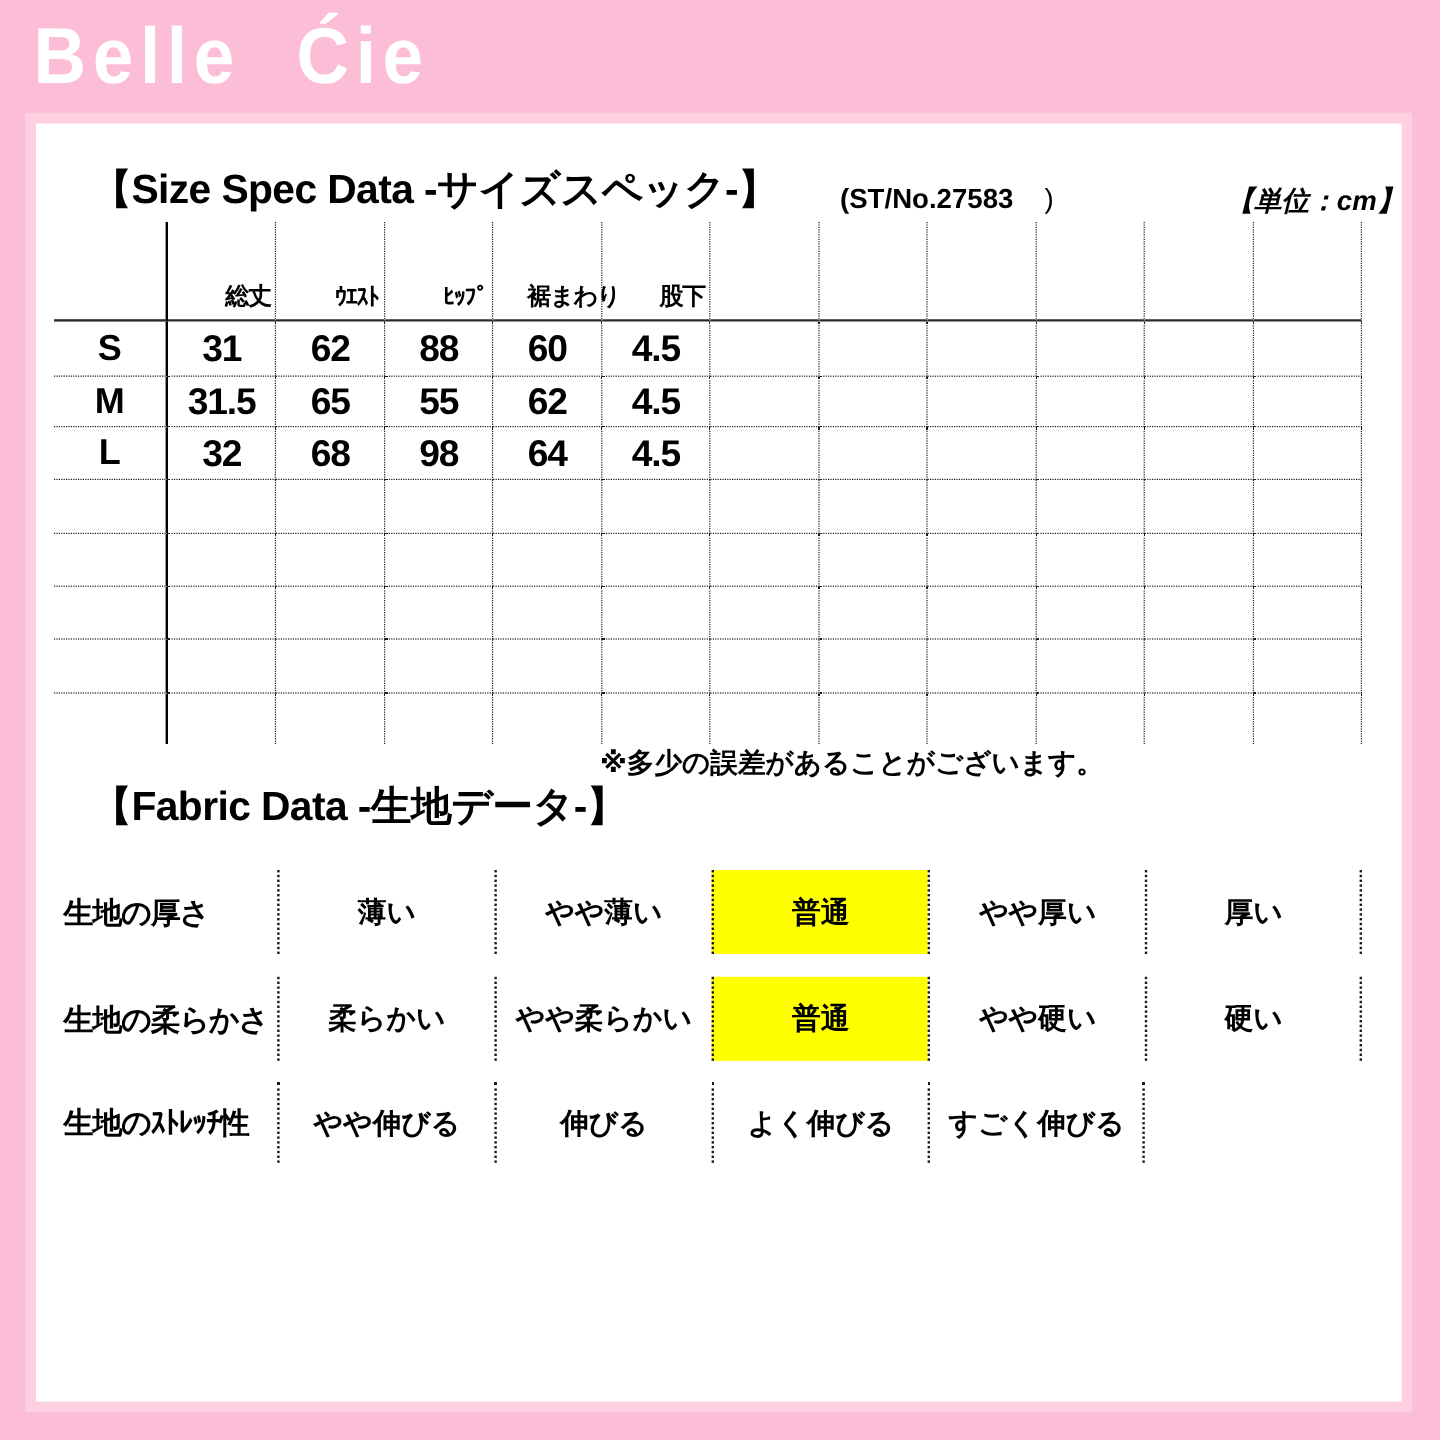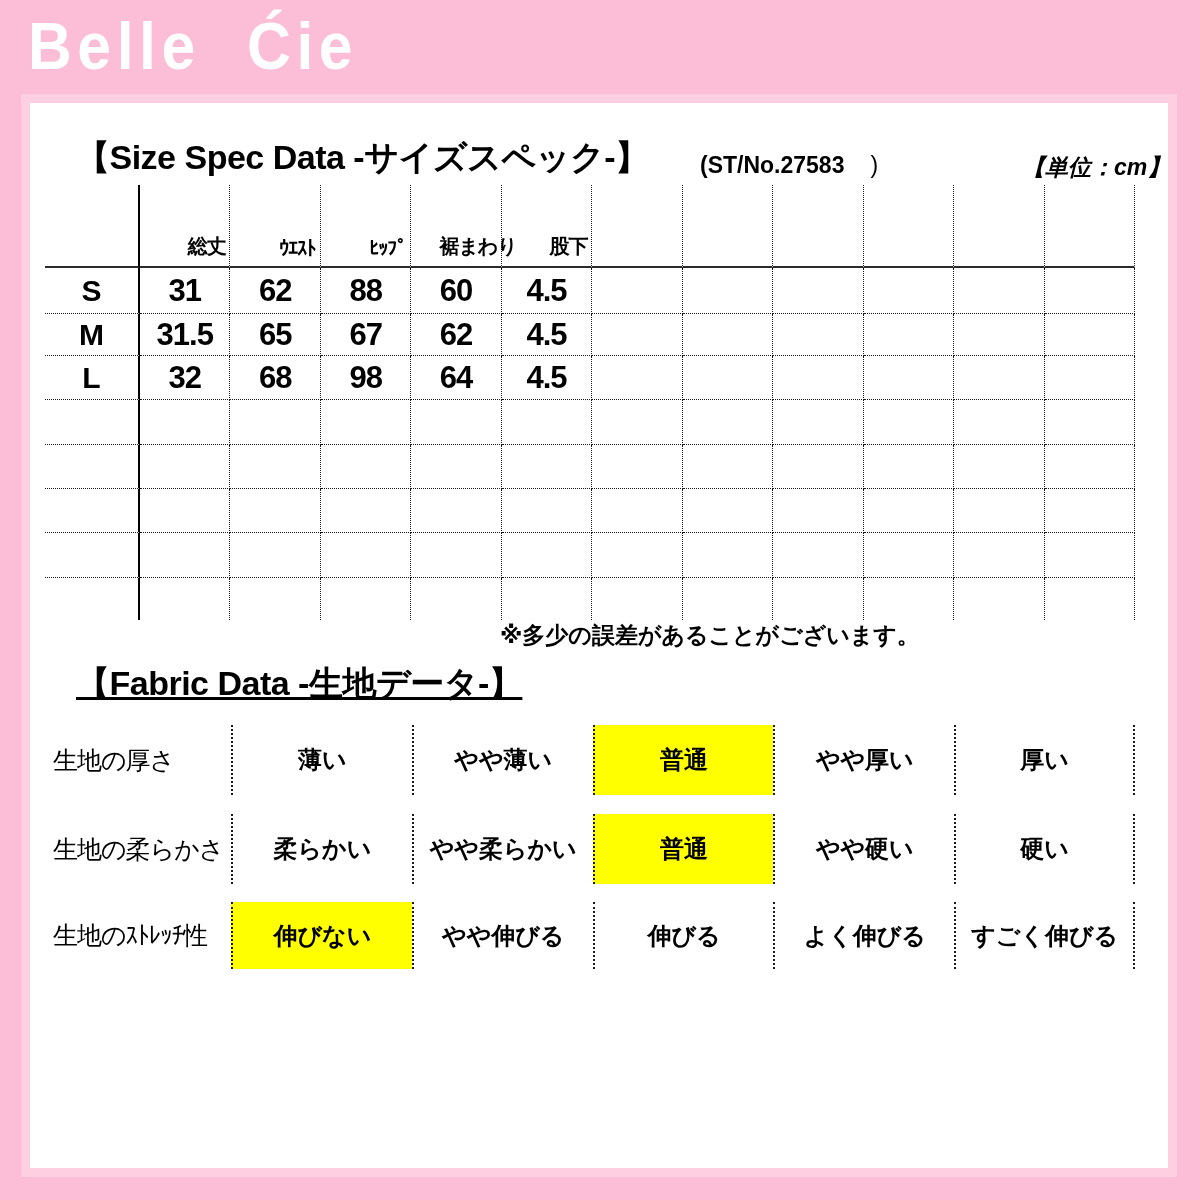--- a/index.html
+++ b/index.html
@@ -21,21 +21,21 @@
   }
   
   .page{
     position:absolute;left:30px;top:103px;width:1138px;height:1065px;
     background:#ffffff;
     box-shadow:0 0 0 9px rgba(255,255,255,.28);
   }
   .sec-title{position:absolute;font-size:34px;font-weight:800;white-space:nowrap;letter-spacing:-0.5px;}
   .sec-title .t-jp{font-weight:600;}
   .size-title{left:46px;top:32px;}
-  .fabric-title{left:46px;top:558px;text-decoration:underline;}
+  .fabric-title{left:46px;top:546px;}
   .stno{position:absolute;left:670px;top:49px;font-size:23px;font-weight:800;white-space:nowrap;}
   .stno .v{}
   .stno .c{margin-left:26px;font-weight:400;}
   .unit{position:absolute;left:992px;top:49px;font-size:23px;font-weight:800;white-space:nowrap;font-style:italic;}
 
   
   .size-table{
     position:absolute;left:15px;top:82px;width:1090px;height:435px;
     display:grid;
     grid-template-columns:95px repeat(11,1fr);
@@ -59,21 +59,21 @@
   
   .fab-row{
     position:absolute;left:15px;width:1090px;height:70px;
     display:grid;grid-template-columns:186px repeat(5,1fr);
   }
   .fab-r1{top:622px;}
   .fab-r2{top:711px;}
   .fab-r3{top:799px;height:67px;}
   .fab-label{
     display:flex;align-items:center;justify-content:flex-start;
-    padding-left:8px;font-size:25px;font-weight:400;letter-spacing:-1px;white-space:nowrap;
+    padding-left:8px;font-size:25px;font-weight:700;letter-spacing:-1px;white-space:nowrap;
     box-sizing:border-box;
   }
   .fab-opt{
     border-left:2px dotted #1a1a1a;
     display:flex;align-items:center;justify-content:center;
     font-size:24px;font-weight:800;box-sizing:border-box;min-width:0;white-space:nowrap;
   }
   .fab-row .fab-opt:last-child{border-right:2px dotted #1a1a1a;}
   .fab-opt.hl{background:#ffff00;}
 </style>
@@ -116,21 +116,21 @@
     <div class="st-cell"></div>
       <div class="st-cell"></div>
       <div class="st-cell"></div>
       <div class="st-cell"></div>
       <div class="st-cell"></div>
       <div class="st-cell"></div>
 
     <div class="st-cell c0 size-name">M</div>
     <div class="st-cell val">31.5</div>
     <div class="st-cell val">65</div>
-    <div class="st-cell val">67</div>
+    <div class="st-cell val">55</div>
     <div class="st-cell val">62</div>
     <div class="st-cell val">4.5</div>
     <div class="st-cell"></div>
       <div class="st-cell"></div>
       <div class="st-cell"></div>
       <div class="st-cell"></div>
       <div class="st-cell"></div>
       <div class="st-cell"></div>
 
     <div class="st-cell c0 size-name">L</div>
@@ -229,20 +229,19 @@
     <div class="fab-label">生地の柔らかさ</div>
     <div class="fab-opt">柔らかい</div>
     <div class="fab-opt">やや柔らかい</div>
     <div class="fab-opt hl">普通</div>
     <div class="fab-opt">やや硬い</div>
     <div class="fab-opt">硬い</div>
   </div>
 
   <div class="fab-row fab-r3">
     <div class="fab-label">生地のｽﾄﾚｯﾁ性</div>
-    <div class="fab-opt hl">伸びない</div>
     <div class="fab-opt">やや伸びる</div>
     <div class="fab-opt">伸びる</div>
     <div class="fab-opt">よく伸びる</div>
     <div class="fab-opt">すごく伸びる</div>
   </div>
 
 </div>
 
 </body></html>

